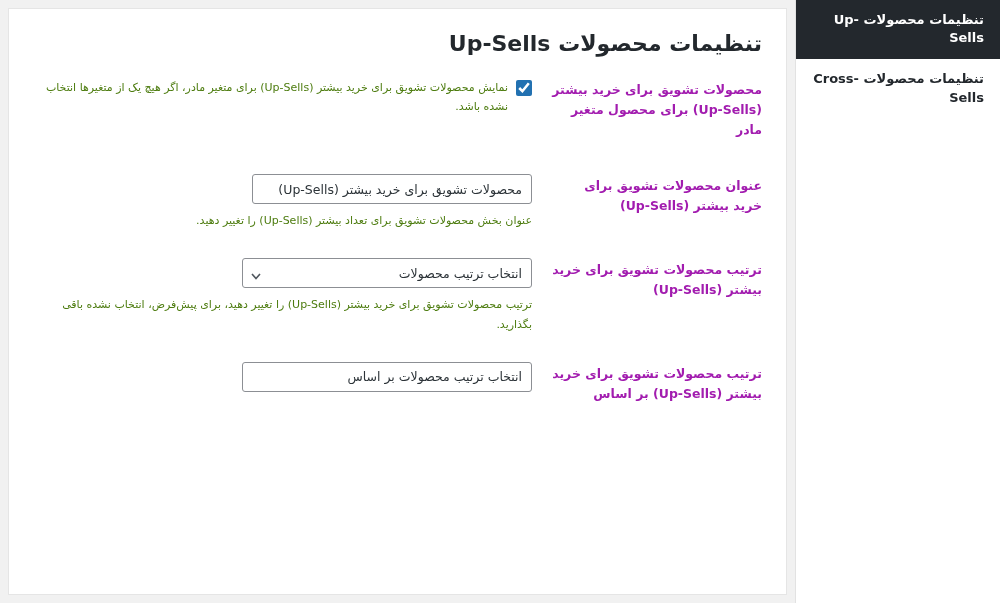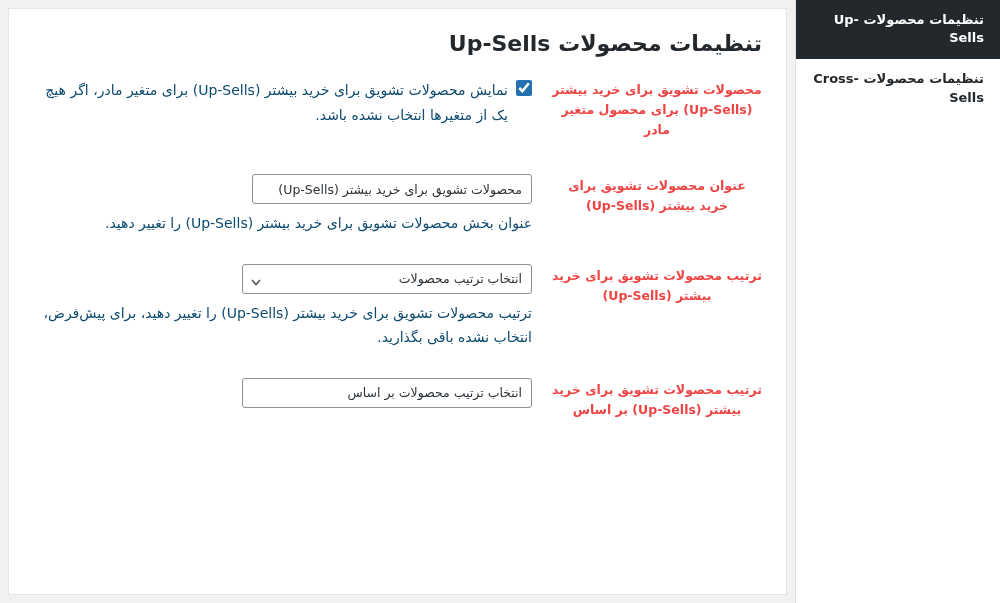--- a/index.html
+++ b/index.html
@@ -72,36 +72,37 @@
   }
 
   
   table.form-table {
     width: 100%;
     border-collapse: collapse;
     direction: rtl;
   }
   table.form-table th {
     width: 210px;
+    text-align: right;
     vertical-align: top;
     padding: 18px 24px 18px 10px;
     font-size: 12.5px;
     font-weight: bold;
-    color: #ef4444;
+    color: #a21caf;
     line-height: 1.6;
   }
   table.form-table td {
     vertical-align: top;
     padding: 16px 10px 12px 24px;
     text-align: right;
   }
 
   .desc {
-    font-size: 14px;
-    color: #0c4a6e;
+    font-size: 11px;
+    color: #4d7c0f;
     line-height: 1.75;
     margin-top: 7px;
     max-width: 560px;
     text-align: right;
     direction: rtl;
   }
   .desc.inline-check {
     margin-top: 0;
     display: inline-block;
     vertical-align: middle;
@@ -193,21 +194,21 @@
               <input class="cb" type="checkbox" checked="" style="">
               <span class="desc inline-check">نمایش محصولات تشویق برای خرید بیشتر (Up-Sells) برای متغیر مادر، اگر هیچ یک از متغیرها انتخاب نشده باشد.</span>
             </div>
           </td>
         </tr>
 
         <tr>
           <th>عنوان محصولات تشویق برای خرید بیشتر (Up-Sells)</th>
           <td>
             <input class="text-input" type="text" value="محصولات تشویق برای خرید بیشتر (Up-Sells)" style="">
-            <div class="desc">عنوان بخش محصولات تشویق برای خرید بیشتر (Up-Sells) را تغییر دهید.</div>
+            <div class="desc">عنوان بخش محصولات تشویق برای تعداد بیشتر (Up-Sells) را تغییر دهید.</div>
           </td>
         </tr>
 
 
 
         <tr>
           <th>ترتیب محصولات تشویق برای خرید بیشتر (Up-Sells)</th>
           <td>
             <div class="select-wrap">
               <select class="select-input">

